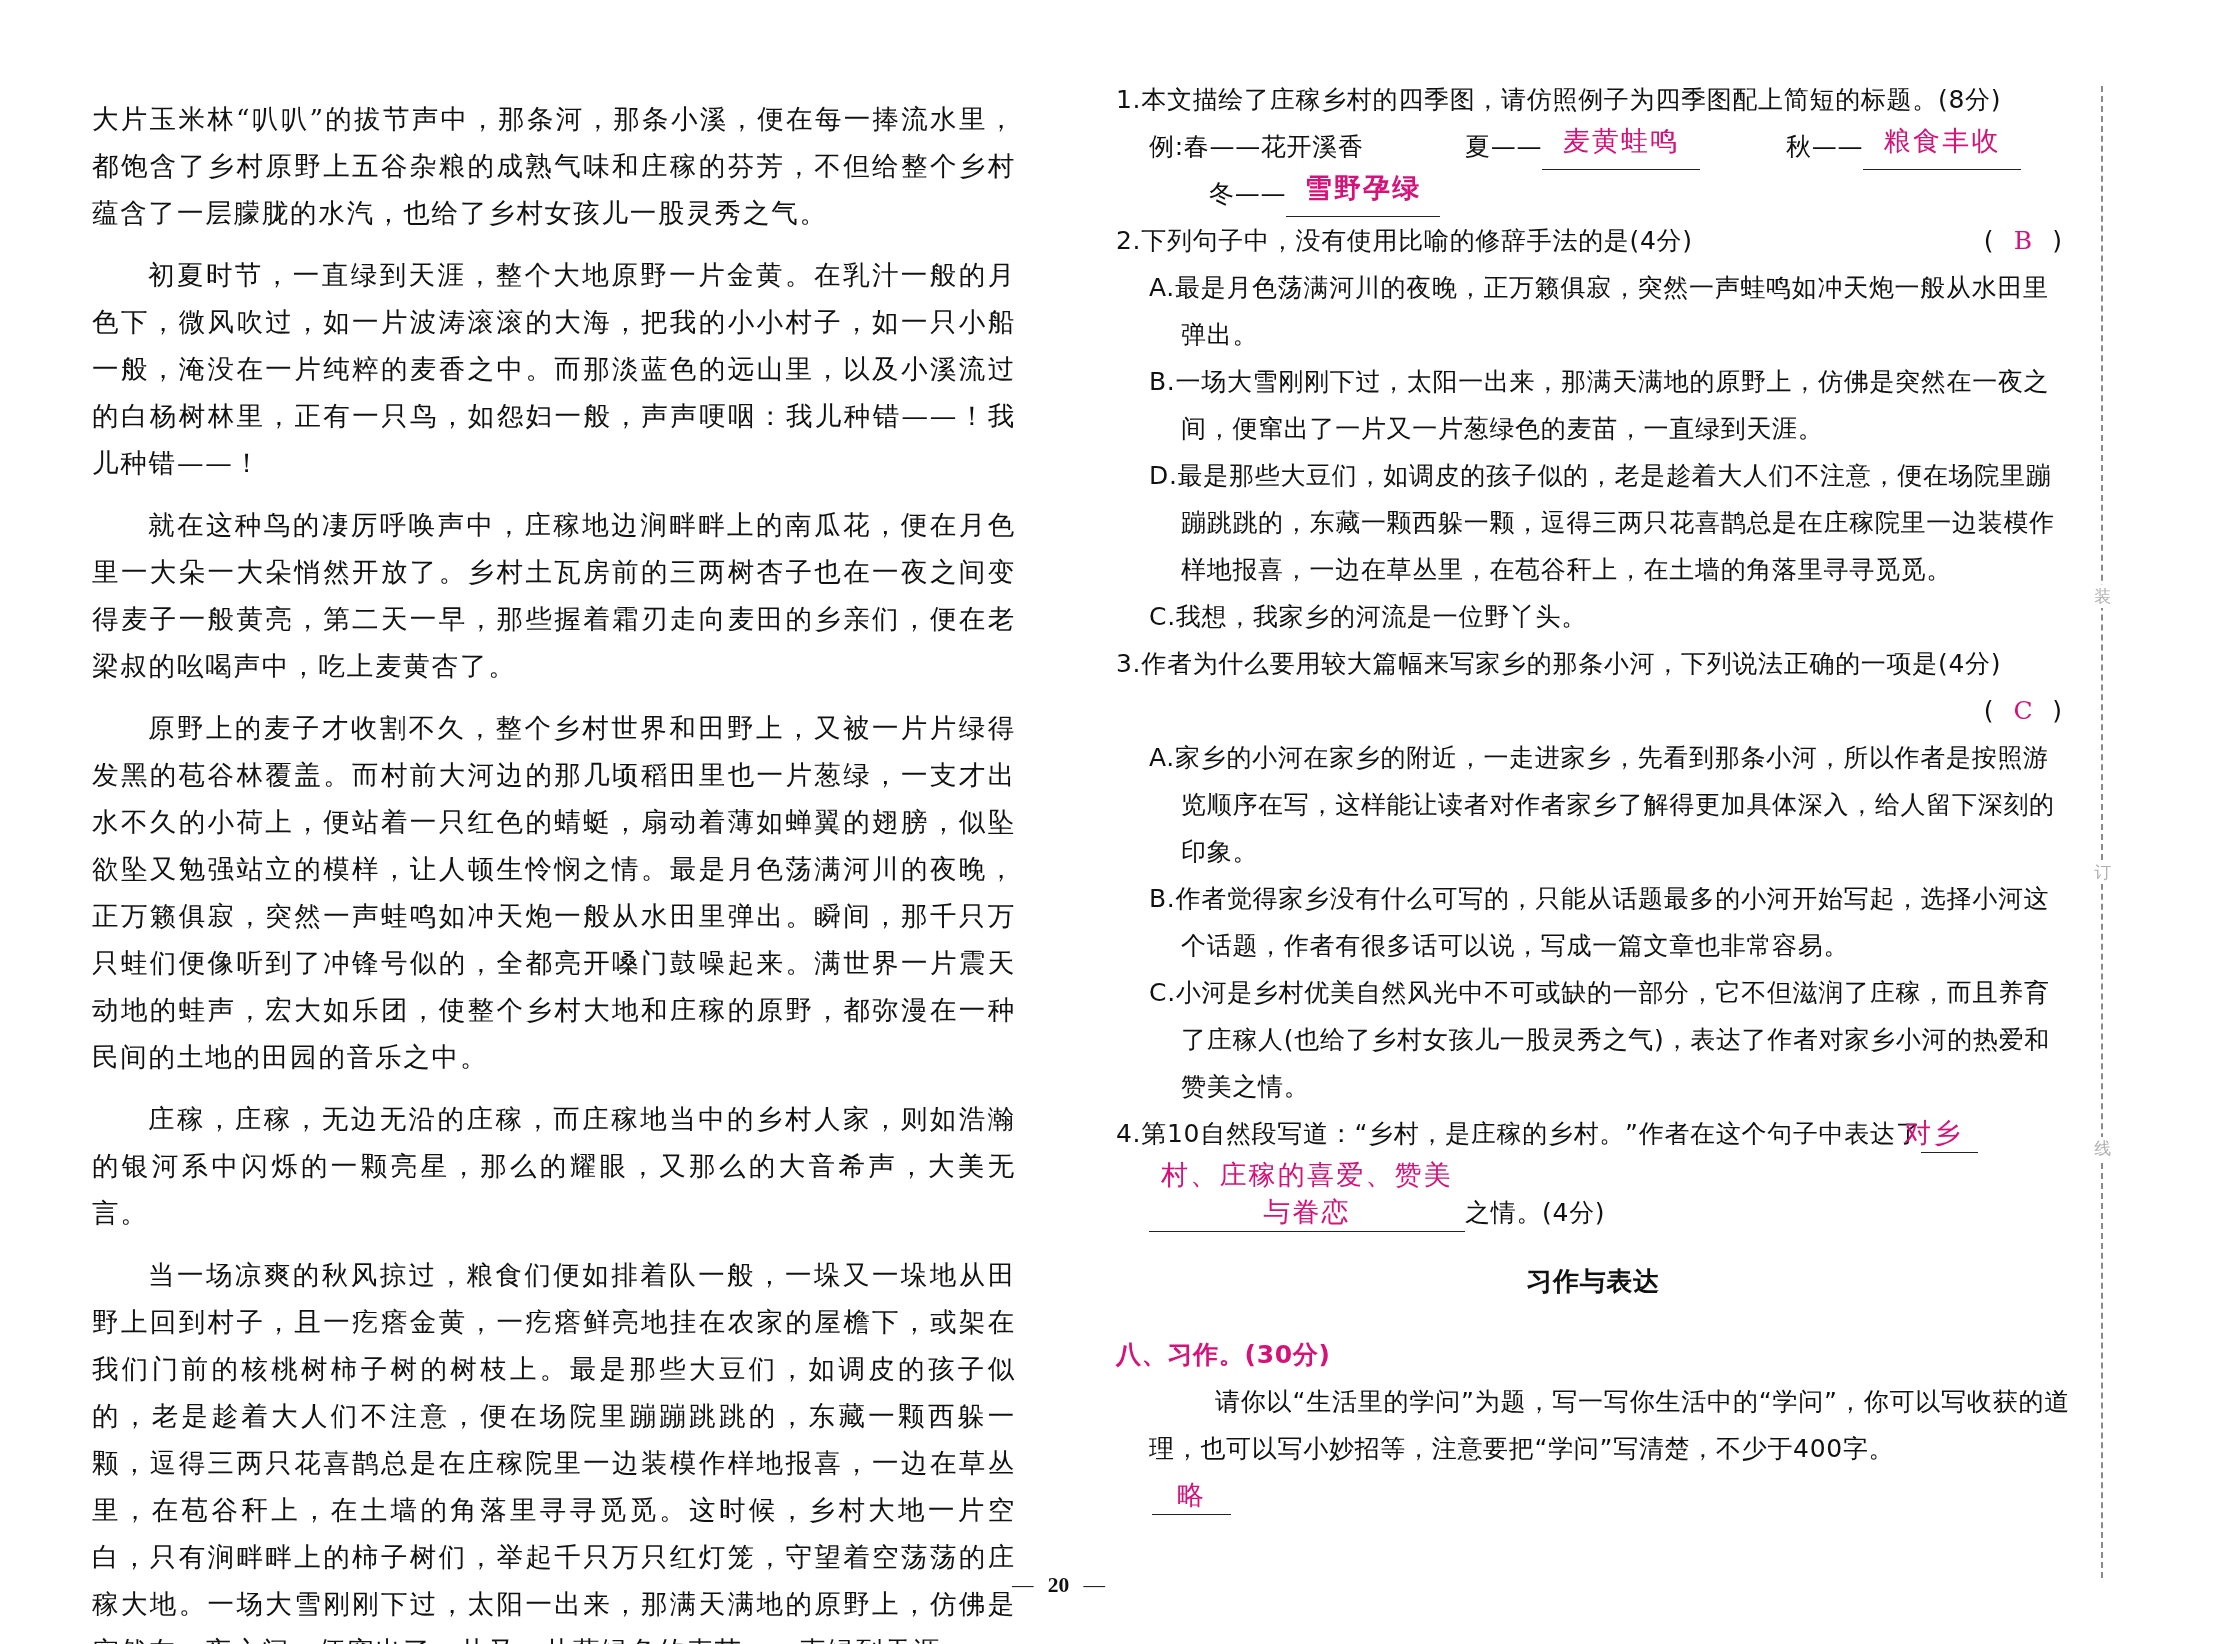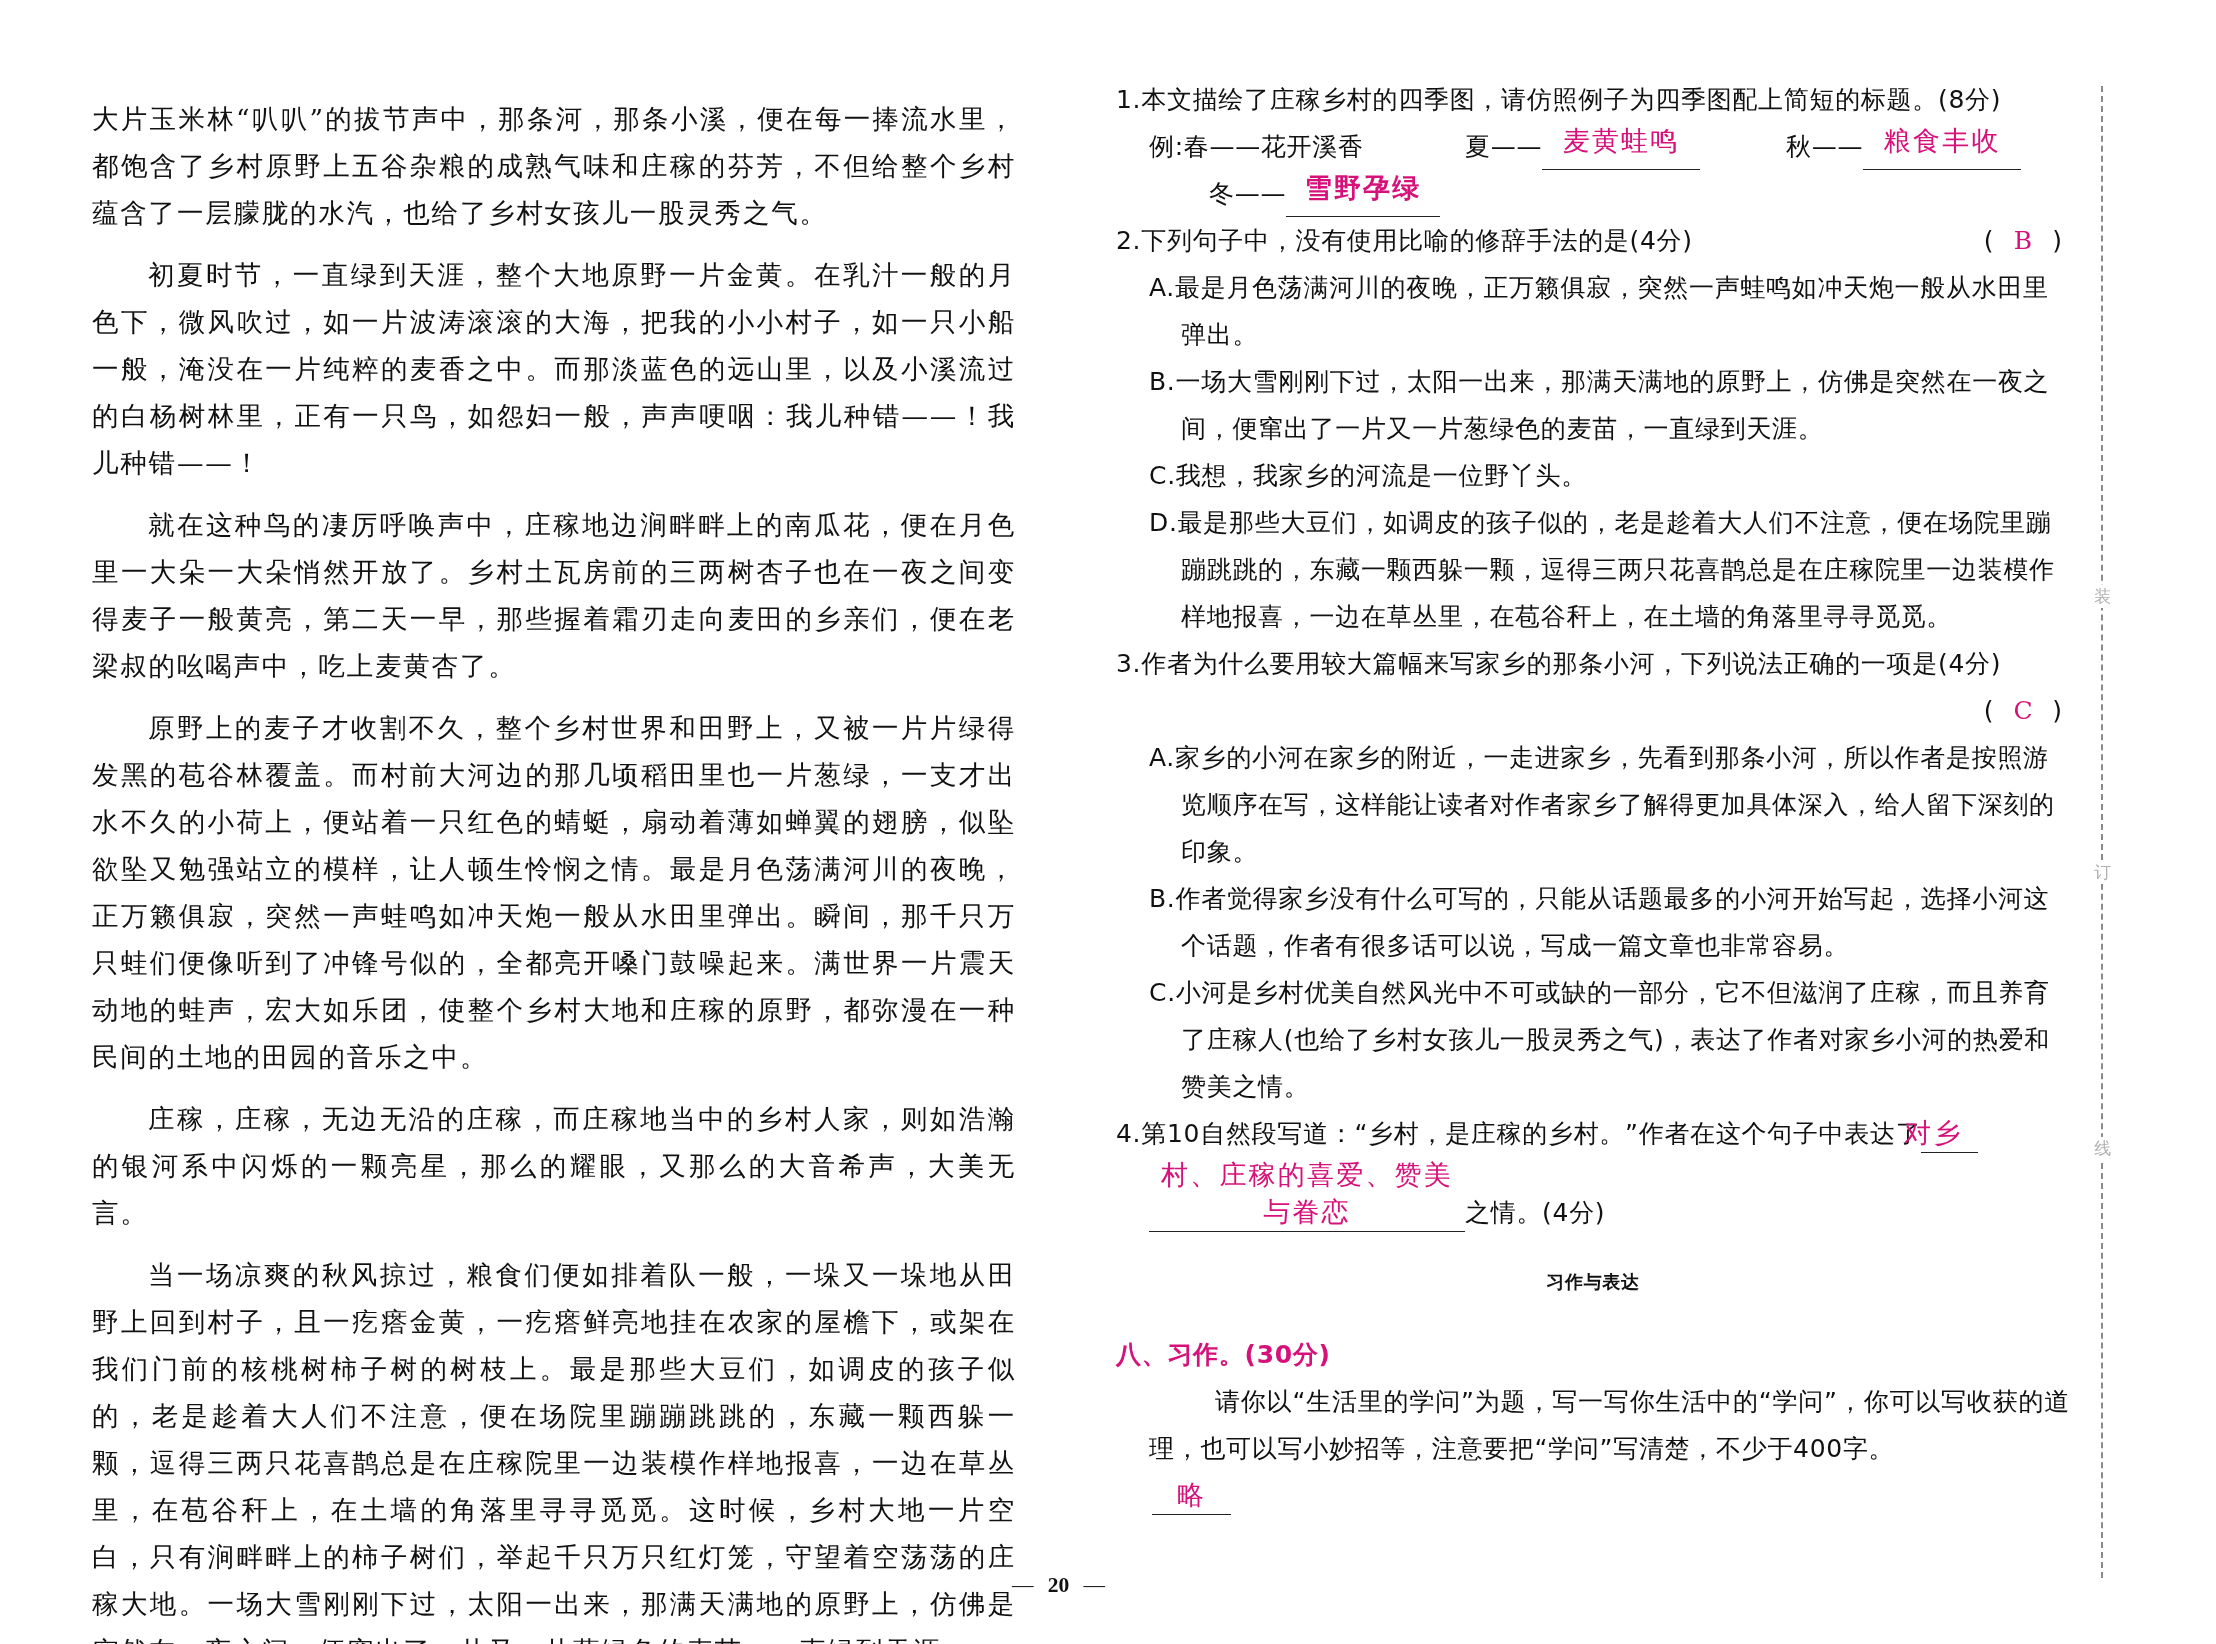--- a/index.html
+++ b/index.html
@@ -29,21 +29,21 @@
     .answer-paren.newline { position: static; margin-left: auto; }
     .ans { color: #d6127a; font-family: "DejaVu Serif", "Liberation Serif", serif; }
     .blank {
       display: inline-block; border-bottom: 1.4px solid #222; text-align: center;
       line-height: 36px; vertical-align: baseline;
     }
     .blank .ans { font-size: 27px; letter-spacing: 2.2px; }
     .season-row { padding-left: 33px; display: flex; }
     .section-title {
       text-align: center; font-weight: bold; margin-top: 21.5px; margin-bottom: 26px;
-      font-size: 18px;
+      font-size: 26px;
     }
     .part-heading { color: #d6127a; font-weight: bold; margin: 0; }
     .prompt { text-indent: 66px; margin: 0; text-align: justify; }
     .binding {
       position: absolute; left: 2101px; top: 86px; height: 1492px; width: 0;
       border-left: 2.9px dashed #8a8a8a;
     }
     .binding-char {
       position: absolute; left: 2092px; font-size: 17px; color: #b0b0b0;
       background: #fff; width: 21.5px; text-align: center;
@@ -95,22 +95,22 @@
     <p class="q q-stem">
       <span>2.</span><span>下列句子中，没有使用比喻的修辞手法的是(4分)</span>
     </p>
     <div class="answer-paren">
       <span>(</span>
       <span class="ans">B</span>
       <span>)</span>
     </div>
     <p class="opt"><span>A.</span><span>最是月色荡满河川的夜晚，正万籁俱寂，突然一声蛙鸣如冲天炮一般从水田里弹出。</span></p>
     <p class="opt"><span>B.</span><span>一场大雪刚刚下过，太阳一出来，那满天满地的原野上，仿佛是突然在一夜之间，便窜出了一片又一片葱绿色的麦苗，一直绿到天涯。</span></p>
+    <p class="opt"><span>D.</span><span>最是那些大豆们，如调皮的孩子似的，老是趁着大人们不注意，便在场院里蹦蹦跳跳的，东藏一颗西躲一颗，逗得三两只花喜鹊总是在庄稼院里一边装模作样地报喜，一边在草丛里，在苞谷秆上，在土墙的角落里寻寻觅觅。</span></p>
     <p class="opt"><span>C.</span><span>我想，我家乡的河流是一位野丫头。</span></p>
-    <p class="opt"><span>D.</span><span>最是那些大豆们，如调皮的孩子似的，老是趁着大人们不注意，便在场院里蹦蹦跳跳的，东藏一颗西躲一颗，逗得三两只花喜鹊总是在庄稼院里一边装模作样地报喜，一边在草丛里，在苞谷秆上，在土墙的角落里寻寻觅觅。</span></p>
   </div>
 
   <div class="q">
     <p class="q q-stem">
       <span>3.</span><span>作者为什么要用较大篇幅来写家乡的那条小河，下列说法正确的一项是(4分)</span>
     </p>
     <div class="answer-paren newline" style="margin-right:7.2px;">
       <span>(</span>
       <span class="ans">C</span>
       <span>)</span>

